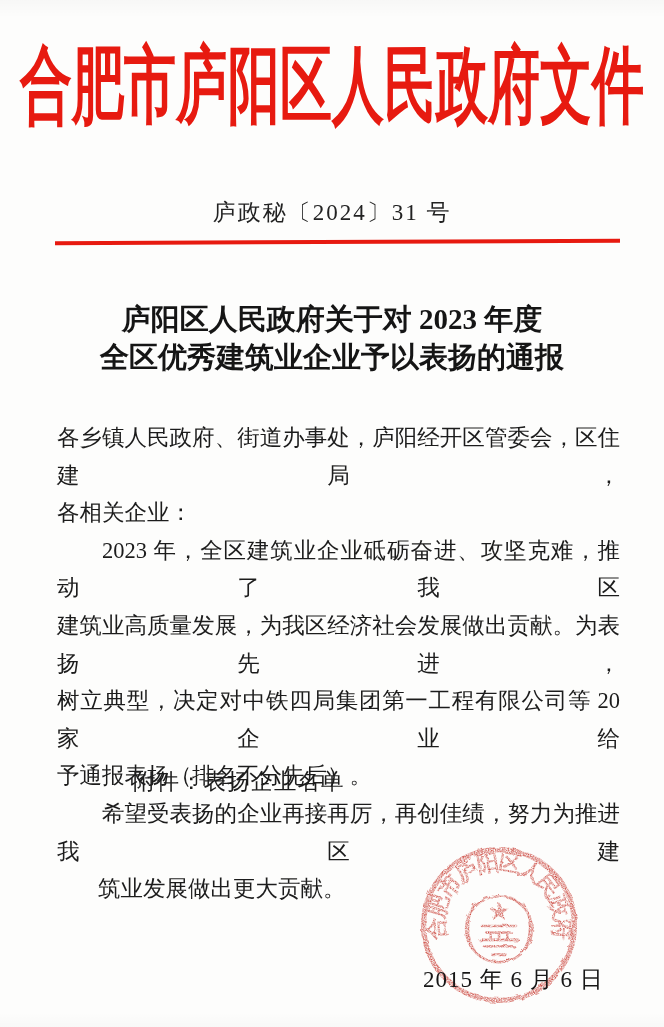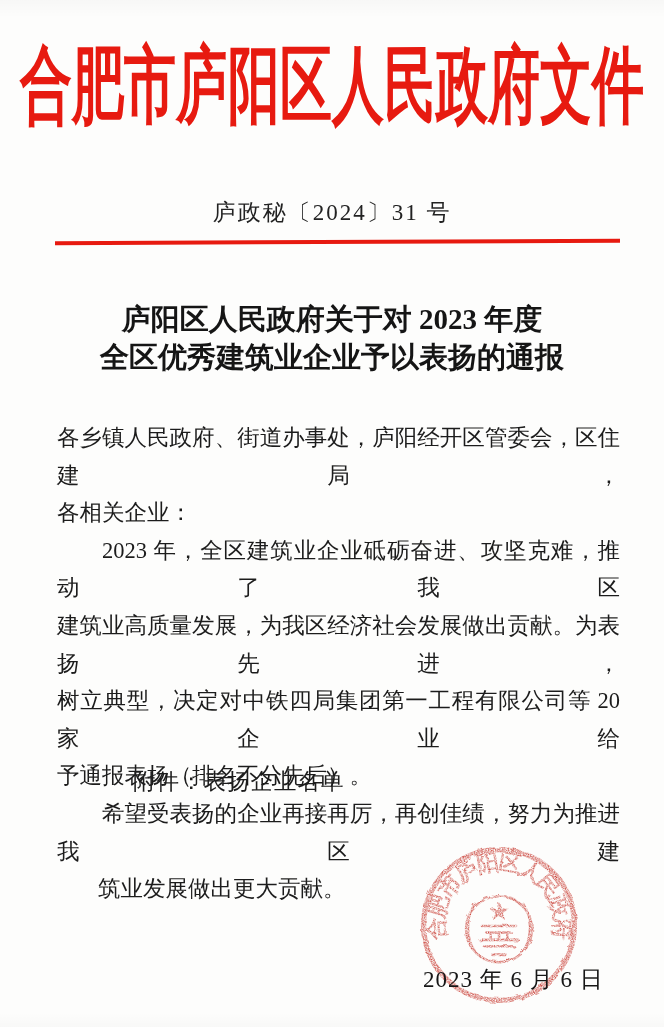--- a/index.html
+++ b/index.html
@@ -159,16 +159,16 @@
         <path d="M80 87 V94"></path>
         <path d="M88 87 V94"></path>
         <path d="M66 100 H94"></path>
         <path d="M57 104 C49 92 49 72 57 60" stroke-width="2"></path>
         <path d="M103 104 C111 92 111 72 103 60" stroke-width="2"></path>
         <path d="M74 108 H86" stroke-width="2.6"></path>
       </g>
     </g>
   </svg>
 
-  <div class="date">2023 年 6 月 6 日</div>
+  <div class="date">2015 年 6 月 6 日</div>
 
   <div class="scan-tint"></div>
 </div>
 
 </body></html>

